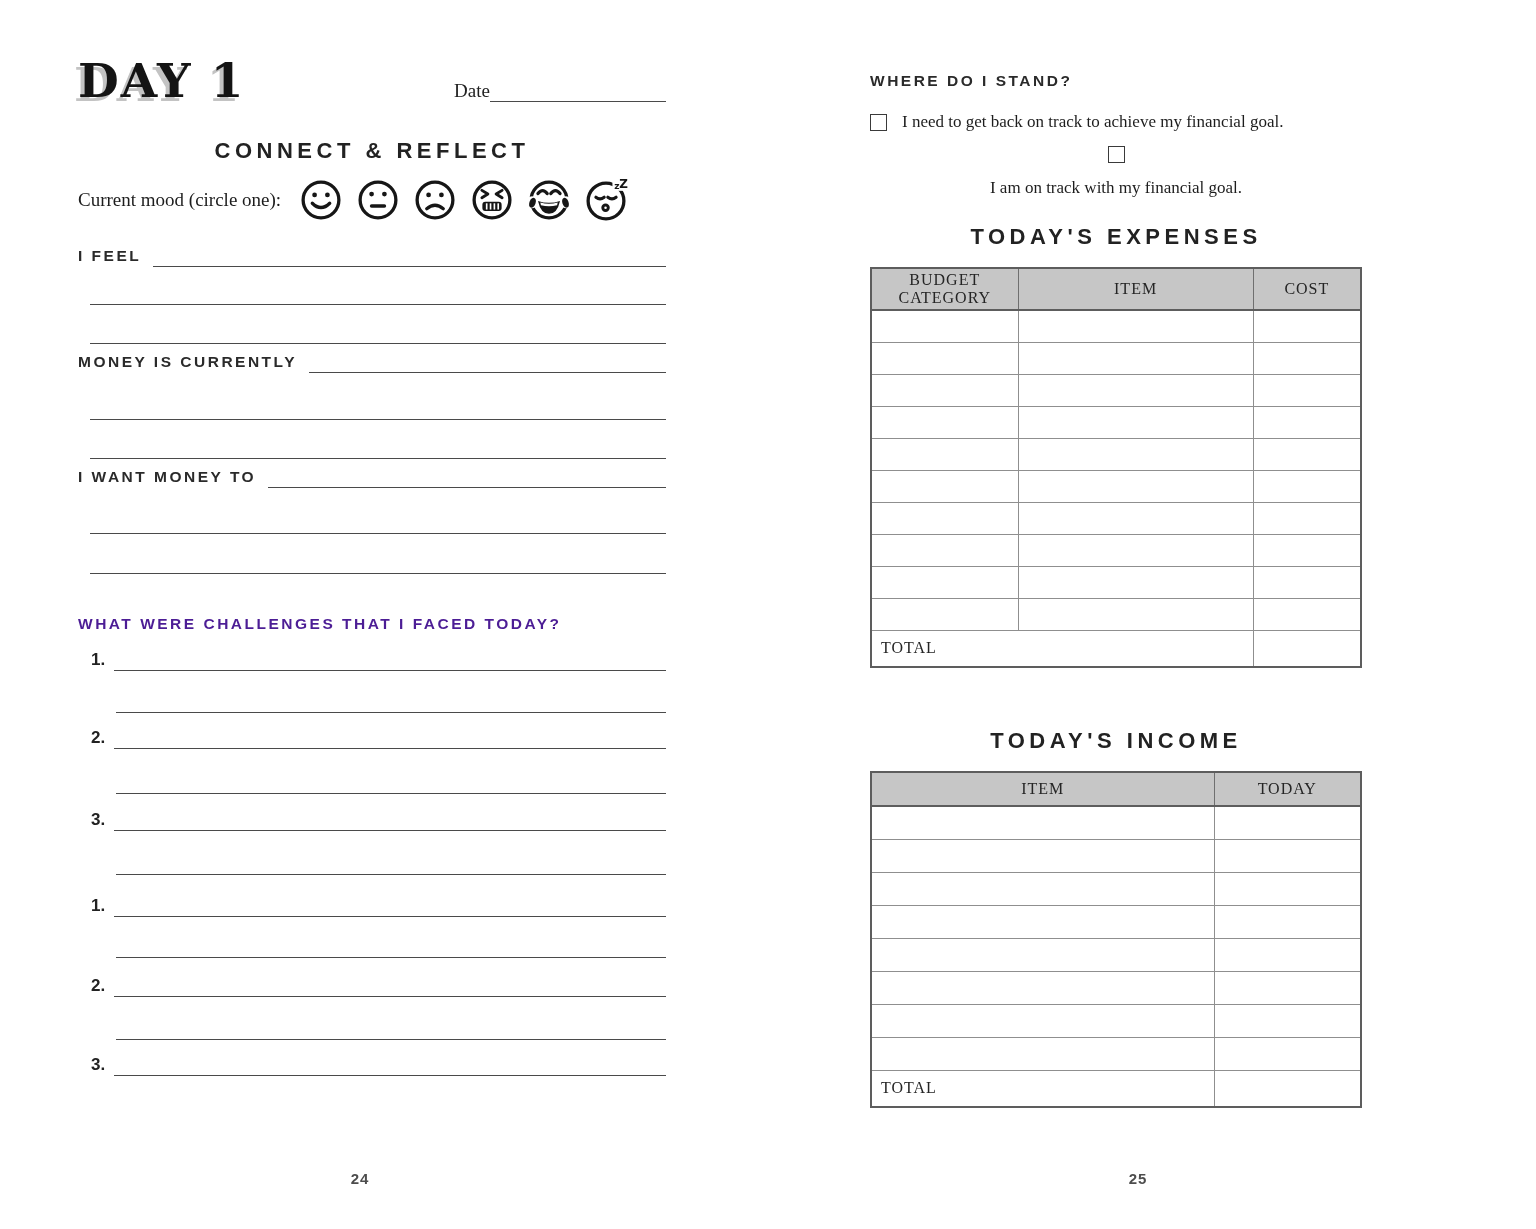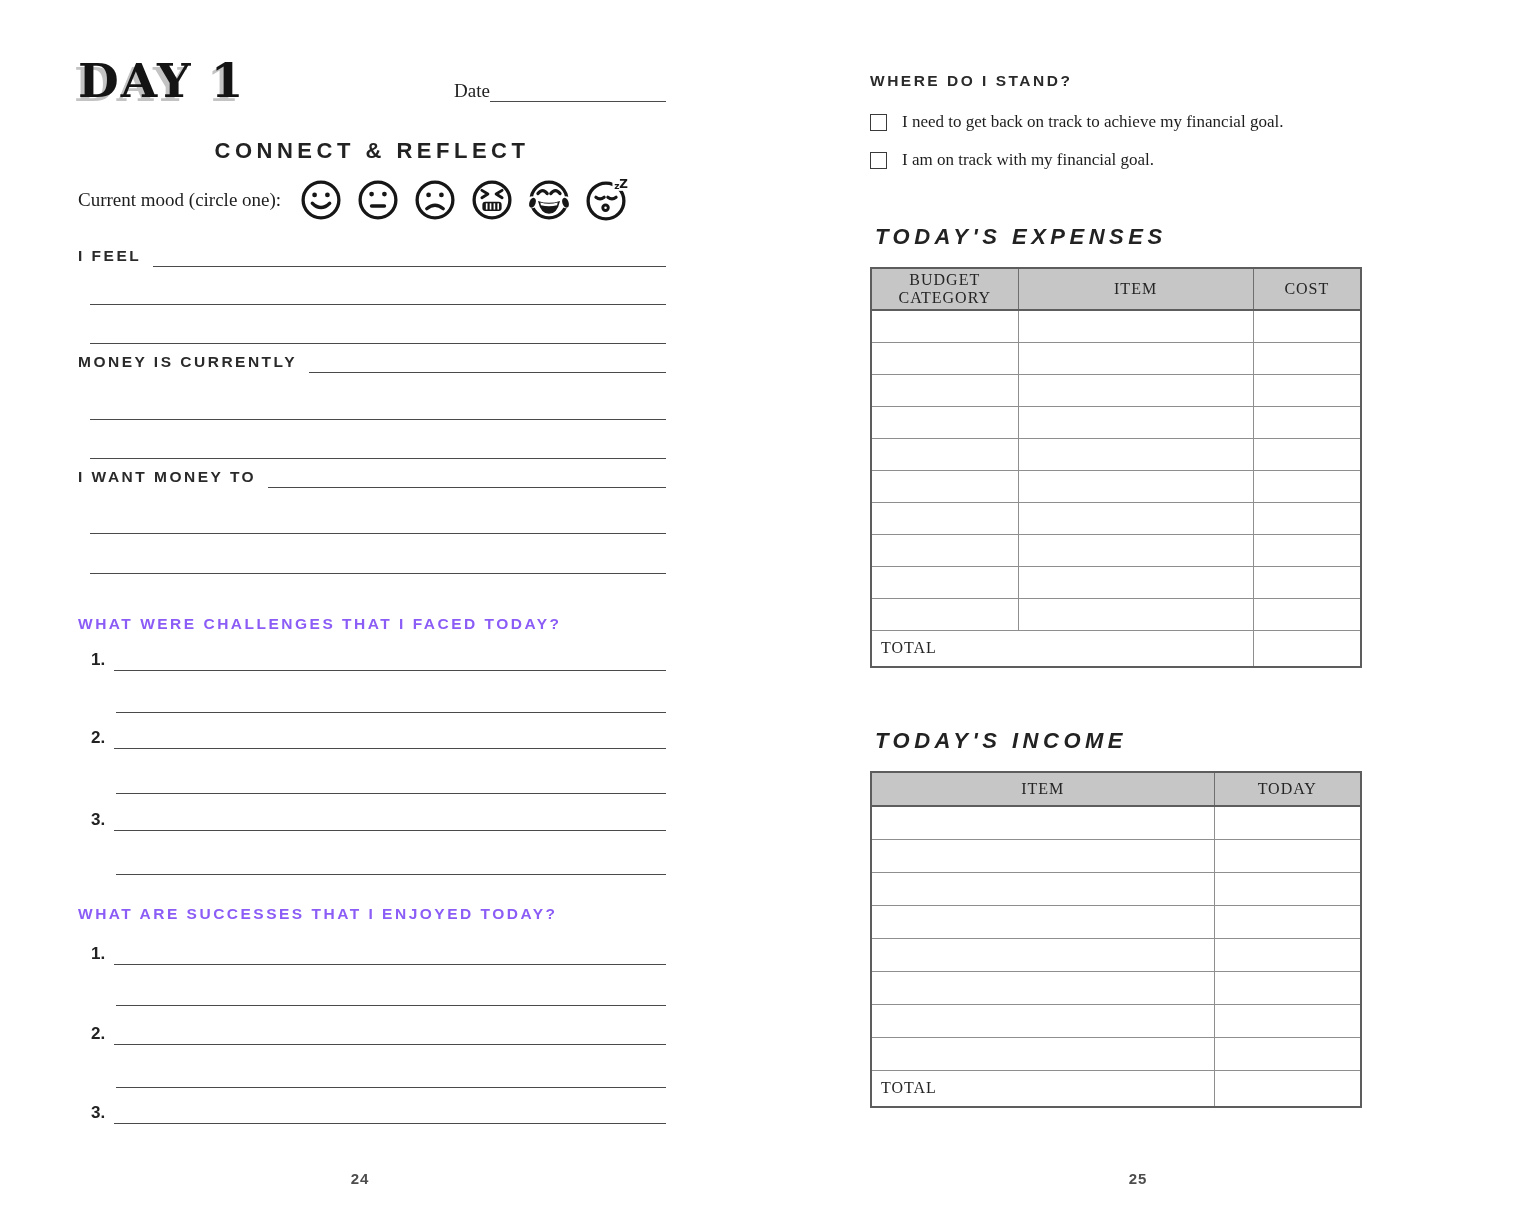--- a/index.html
+++ b/index.html
@@ -68,21 +68,21 @@
   .p1-a { margin-top: 37px; } .p1-b { margin-top: 38px; }
   .p2 { margin-top: 9px; }
   .p2-a { margin-top: 46px; } .p2-b { margin-top: 38px; }
   .p3 { margin-top: 9px; }
   .p3-a { margin-top: 45px; } .p3-b { margin-top: 39px; }
 
   .q-heading {
     font-weight: 700;
     font-size: 15.5px;
     letter-spacing: 2.5px;
-    color: #8b5cf6;
+    color: #4c1d95;
   }
   .qh1 { margin-top: 41px; }
   .qh2 { margin-top: 30px; }
   .q-item { display: flex; align-items: flex-end; gap: 9px; margin-left: 13px; }
   .q-num { font-weight: 700; font-size: 17px; color: #222; padding-bottom: 1px; }
   .q-sec { margin-left: 38px; }
 
   .c1 { margin-top: 17px; } .c1s { margin-top: 41px; }
   .c2 { margin-top: 15px; } .c2s { margin-top: 44px; }
   .c3 { margin-top: 16px; } .c3s { margin-top: 43px; }
@@ -93,29 +93,29 @@
   
   .right-page { position: absolute; left: 870px; top: 72px; width: 492px; }
 
   .stand-title { font-weight: 700; font-size: 15.5px; letter-spacing: 2.5px; color: #2a2a2a; }
   .check-row {
     display: flex; align-items: center; gap: 15px;
     font-family: "Liberation Serif", serif; font-size: 17px; color: #1d1d1d;
     height: 28px;
   }
   .cr1 { margin-top: 18px; align-items: center; }
-  .cr2 { margin-top: 10px; }
+  .cr2 { margin-top: 10px; flex-direction: column; }
   .checkbox {
     width: 17px; height: 17px; flex: 0 0 auto;
     border: 1.7px solid #3a3a3a; background: #fff;
   }
 
   .table-title {
-    margin: 5px; 
-    font-size: 22px; font-weight: 700; letter-spacing: 4.5px; color: #222; font-style: italic;
+    margin: 5px; text-align: center;
+    font-size: 22px; font-weight: 700; letter-spacing: 4.5px; color: #222;
   }
   .tt-exp { margin-top: 50px; }
   .tt-inc { margin-top: 60px; }
 
   table.sheet {
     width: 100%;
     border-collapse: collapse;
     border: 2px solid #5d5d5d;
     margin-top: 17px;
   }
@@ -274,21 +274,20 @@
       </div>
       <div class="rule q-sec c2s"></div>
       <div class="q-item c3">
         <span class="q-num">3.</span>
         <span class="fill-line"></span>
       </div>
       <div class="rule q-sec c3s"></div>
     </div>
 
     <div>
-      <div class="q-heading qh2">WHAT ARE SUCCESSES THAT I ENJOYED TODAY?</div>
       <div class="q-item s1">
         <span class="q-num">1.</span>
         <span class="fill-line"></span>
       </div>
       <div class="rule q-sec s1s"></div>
       <div class="q-item s2">
         <span class="q-num">2.</span>
         <span class="fill-line"></span>
       </div>
       <div class="rule q-sec s2s"></div>

